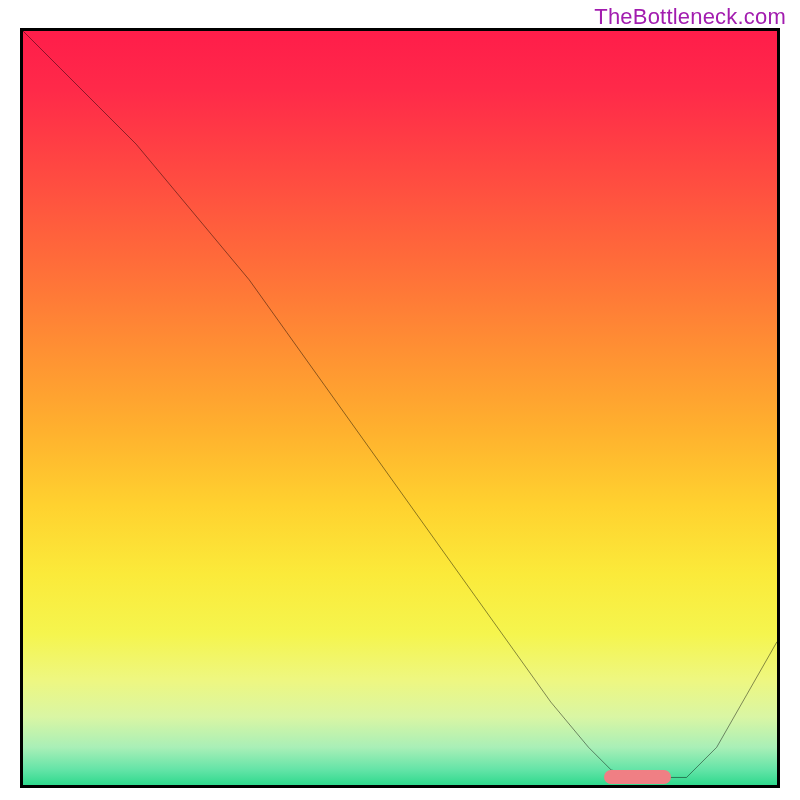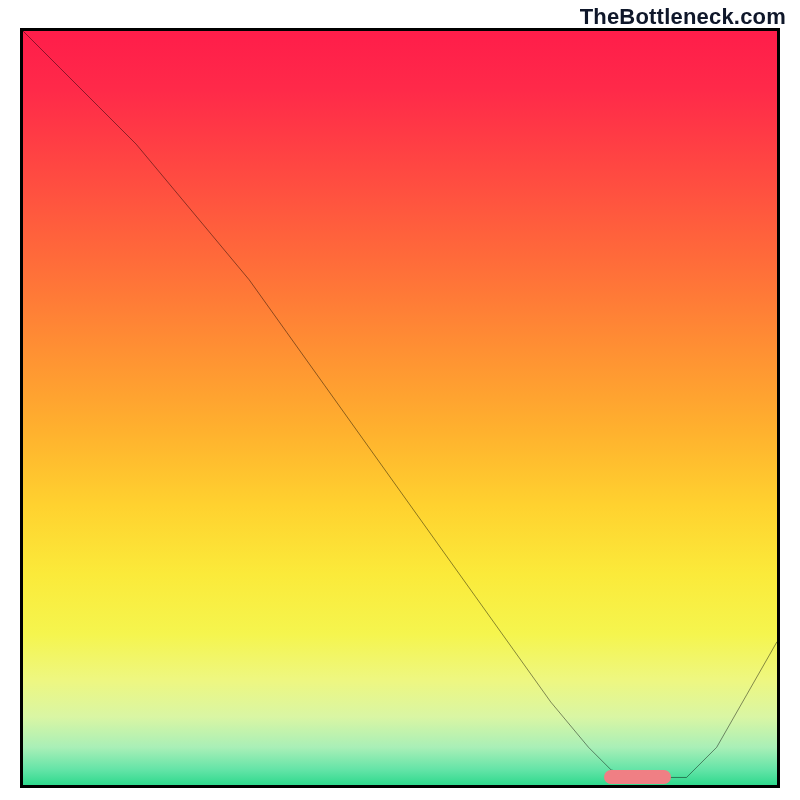--- a/index.html
+++ b/index.html
@@ -13,22 +13,22 @@
   .wrap {
     position: relative;
     width: 800px;
     height: 800px;
   }
   .watermark {
     position: absolute;
     top: 4px;
     right: 14px;
     font-size: 22px;
-    font-weight: bold;
-    color: #0f172a;
+    font-weight: normal;
+    color: #a21caf;
     letter-spacing: 0.2px;
     text-align: center;
   }
   .plot-outer {
     position: absolute;
     left: 20px;
     top: 28px;
     width: 760px;
     height: 760px;
     background: #ffffff;

